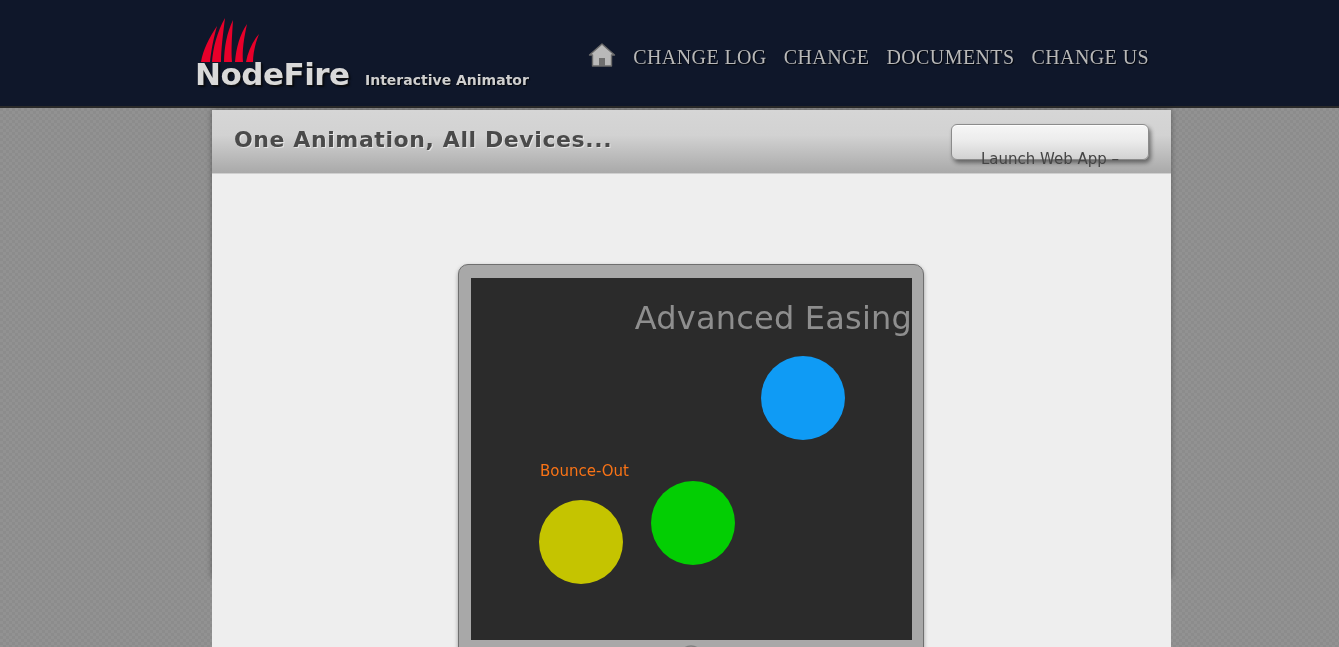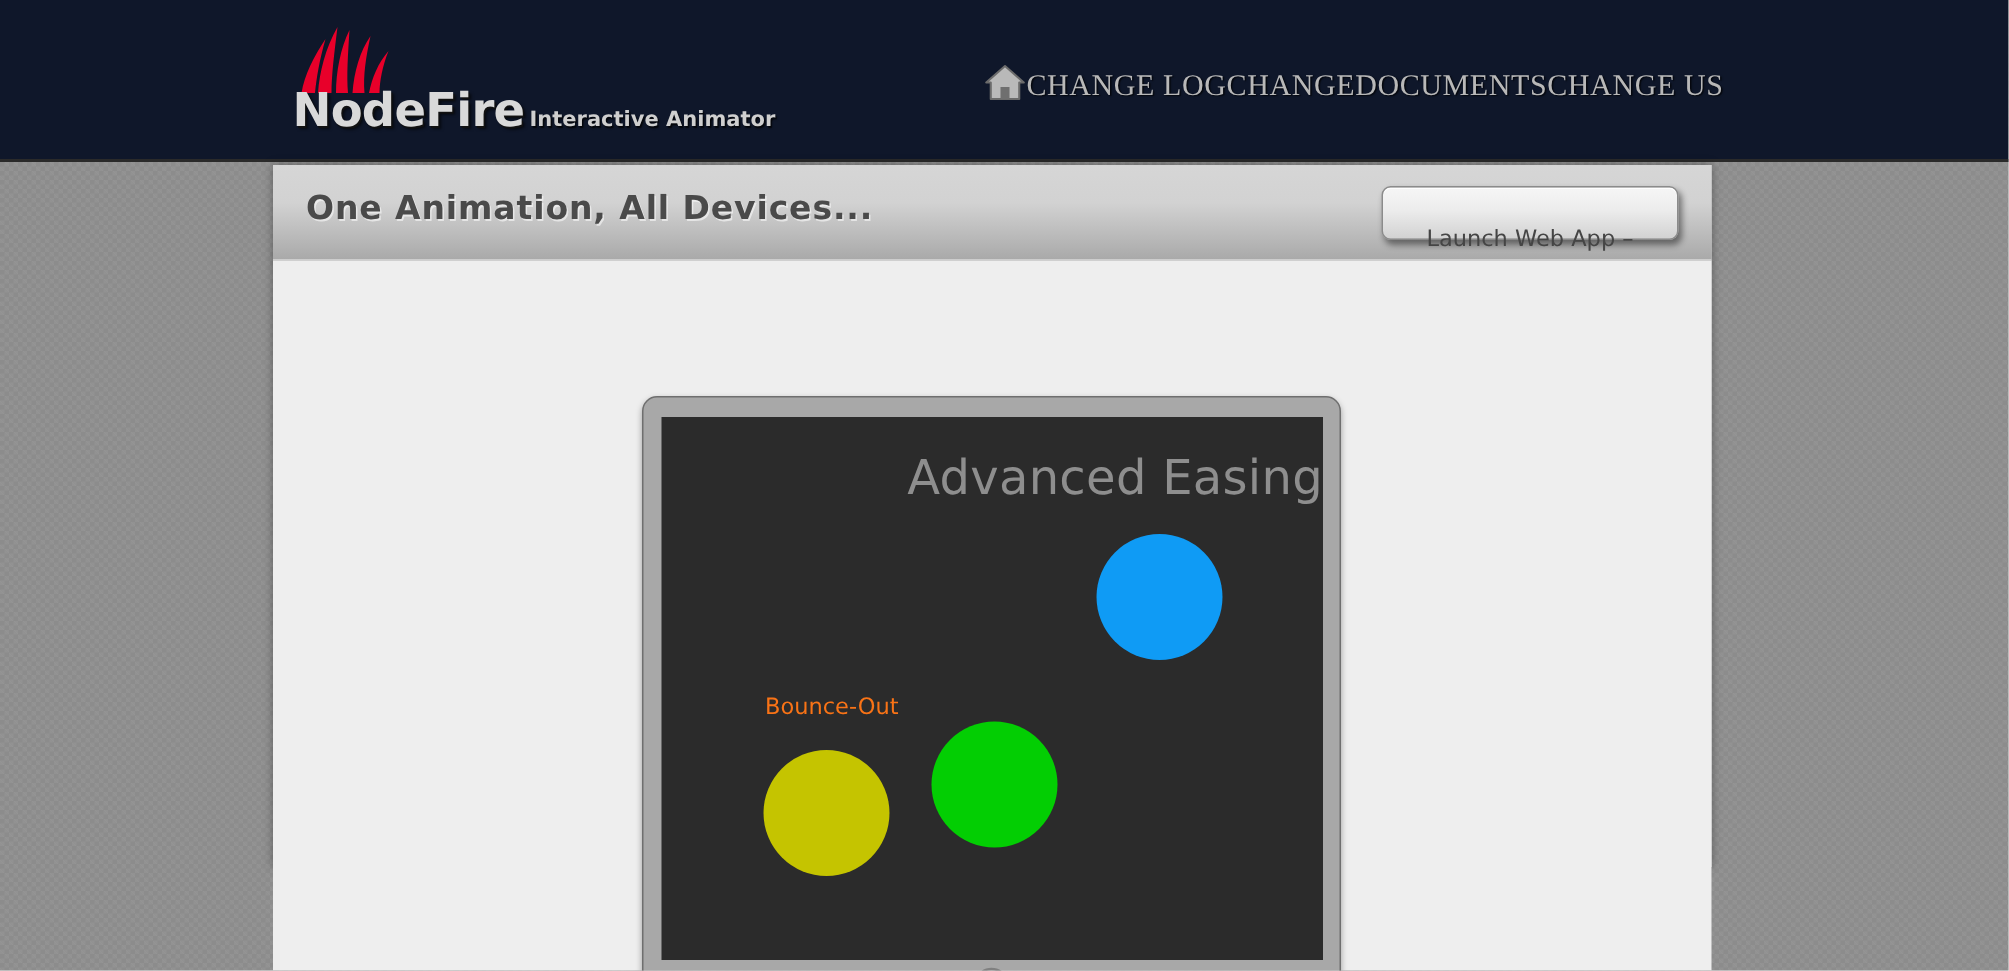--- a/index.html
+++ b/index.html
@@ -57,37 +57,38 @@
     bottom: 2px;
     font-family: "DejaVu Sans", sans-serif;
     font-weight: bold;
     font-size: 31px;
     letter-spacing: -0.5px;
     color: #d9d9d9;
     text-shadow: 1px 1px 0 #111, 2px 2px 2px rgba(0,0,0,0.6);
     white-space: nowrap;
   }
   .brand-tagline {
-    margin-left: 8px;
+    margin-left: 20px;
     margin-bottom: 6px;
     font-family: "DejaVu Sans", sans-serif;
     font-weight: bold;
     font-size: 14px;
     color: #cfcfcf;
     text-shadow: 1px 1px 1px rgba(0,0,0,0.8);
     white-space: nowrap;
     align-self: flex-end;
   }
 
   #main-nav {
     position: absolute;
     right: 190px;
     top: 44px;
     display: flex;
     align-items: center;
+    gap: 17px;
   }
   #main-nav .home-icon {
     display: block;
     width: 28px;
     height: 26px;
     margin-right: 0px;
     position: relative;
     top: -2px;
   }
   #main-nav .nav-link {
@@ -97,21 +98,21 @@
     color: #b8b8b8;
     text-decoration: none;
     text-shadow: 1px 1px 1px rgba(0,0,0,0.75);
     white-space: nowrap;
     cursor: pointer;
   }
 
   
   #content-panel {
     position: absolute;
-    left: 182px;
+    left: 212px;
     top: 110px;
     width: 959px;
     height: 468px;
     background: #eeeeee;
     box-shadow: 0 0 6px rgba(0,0,0,0.35);
   }
   #subheader {
     position: relative;
     height: 64px;
     width: 100%;

